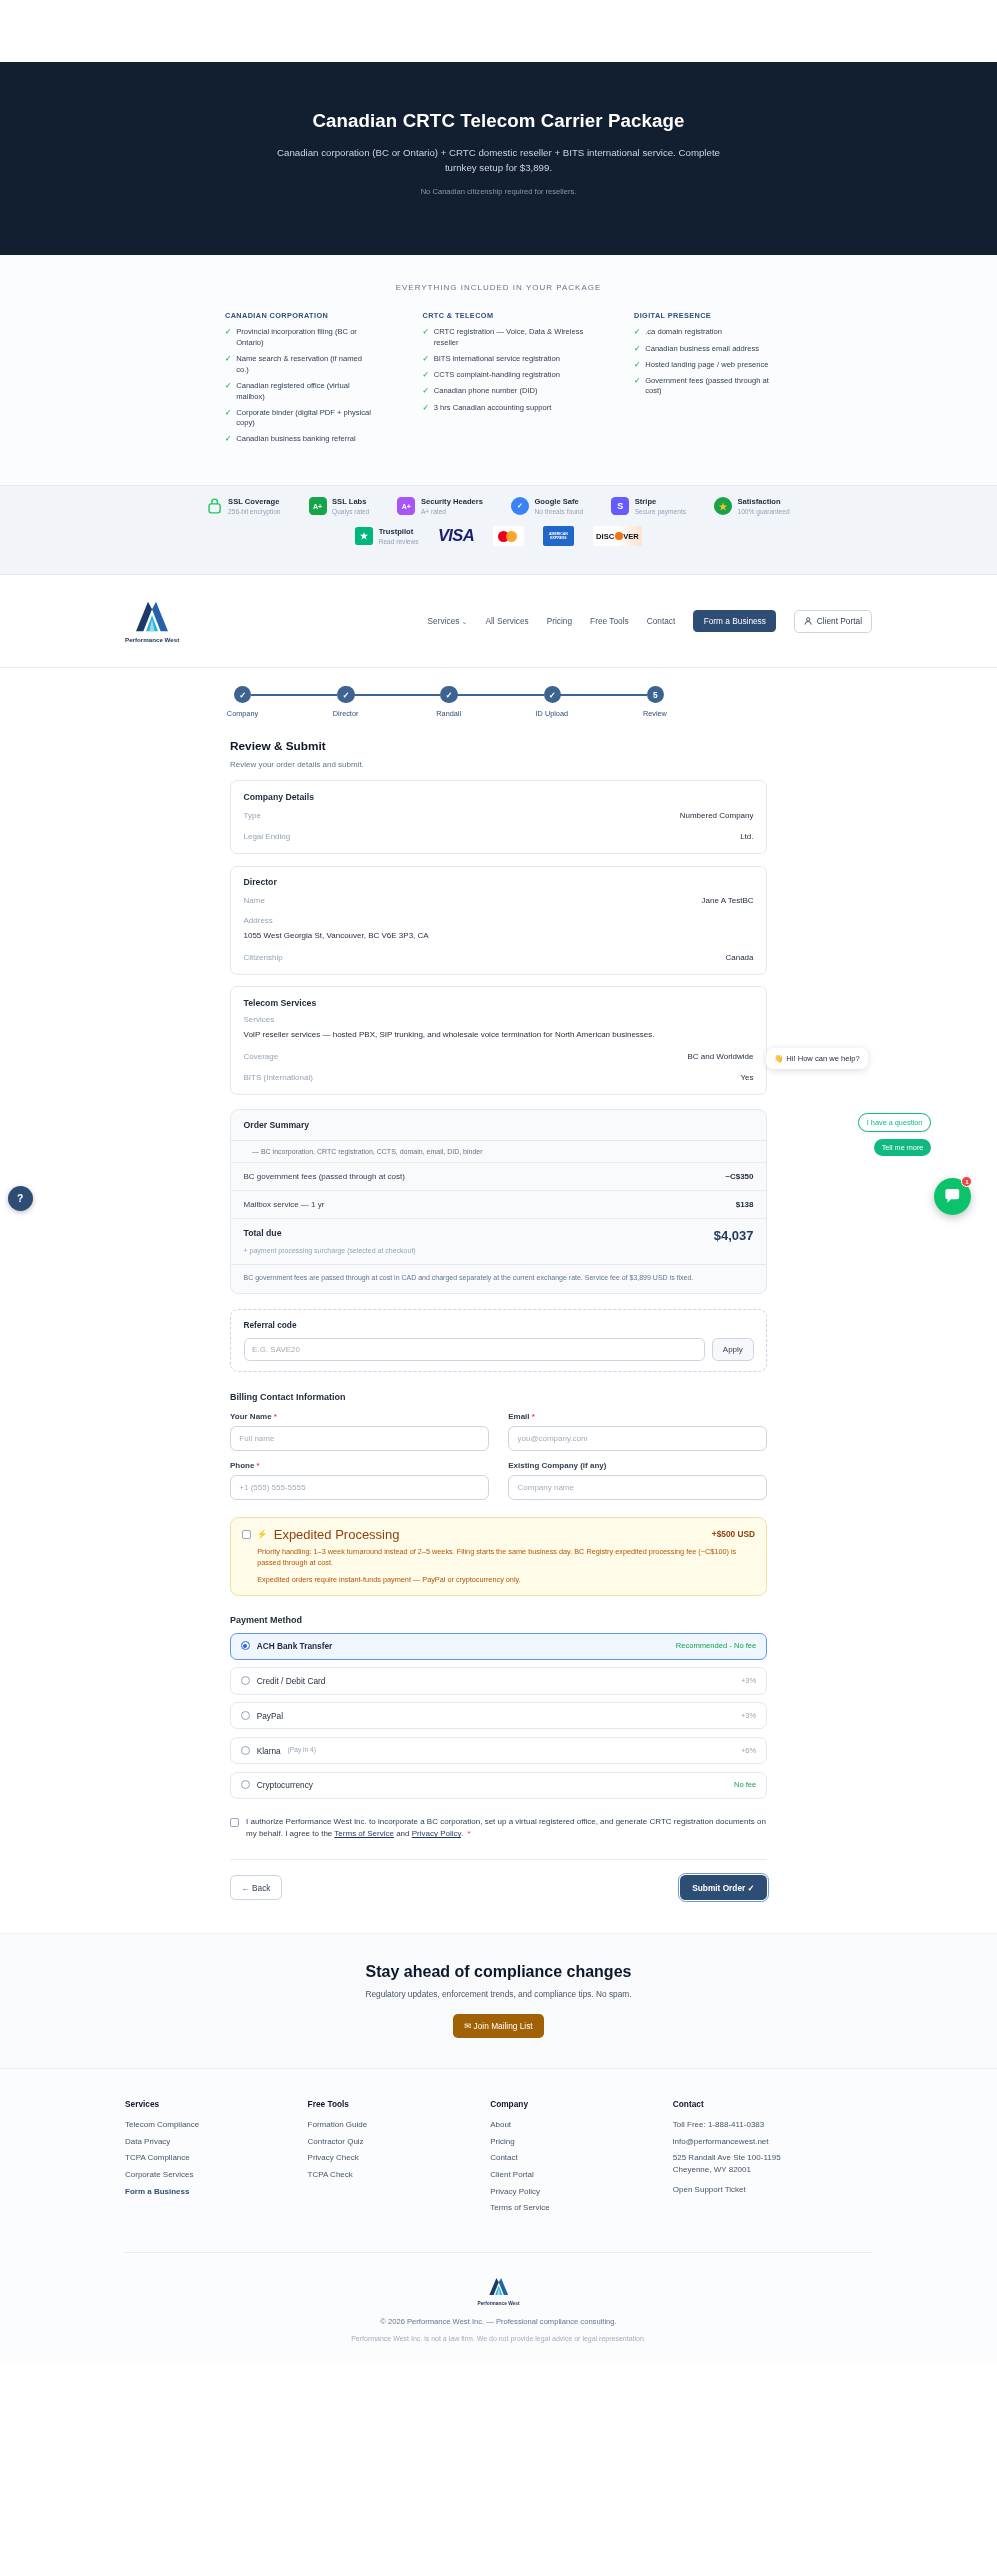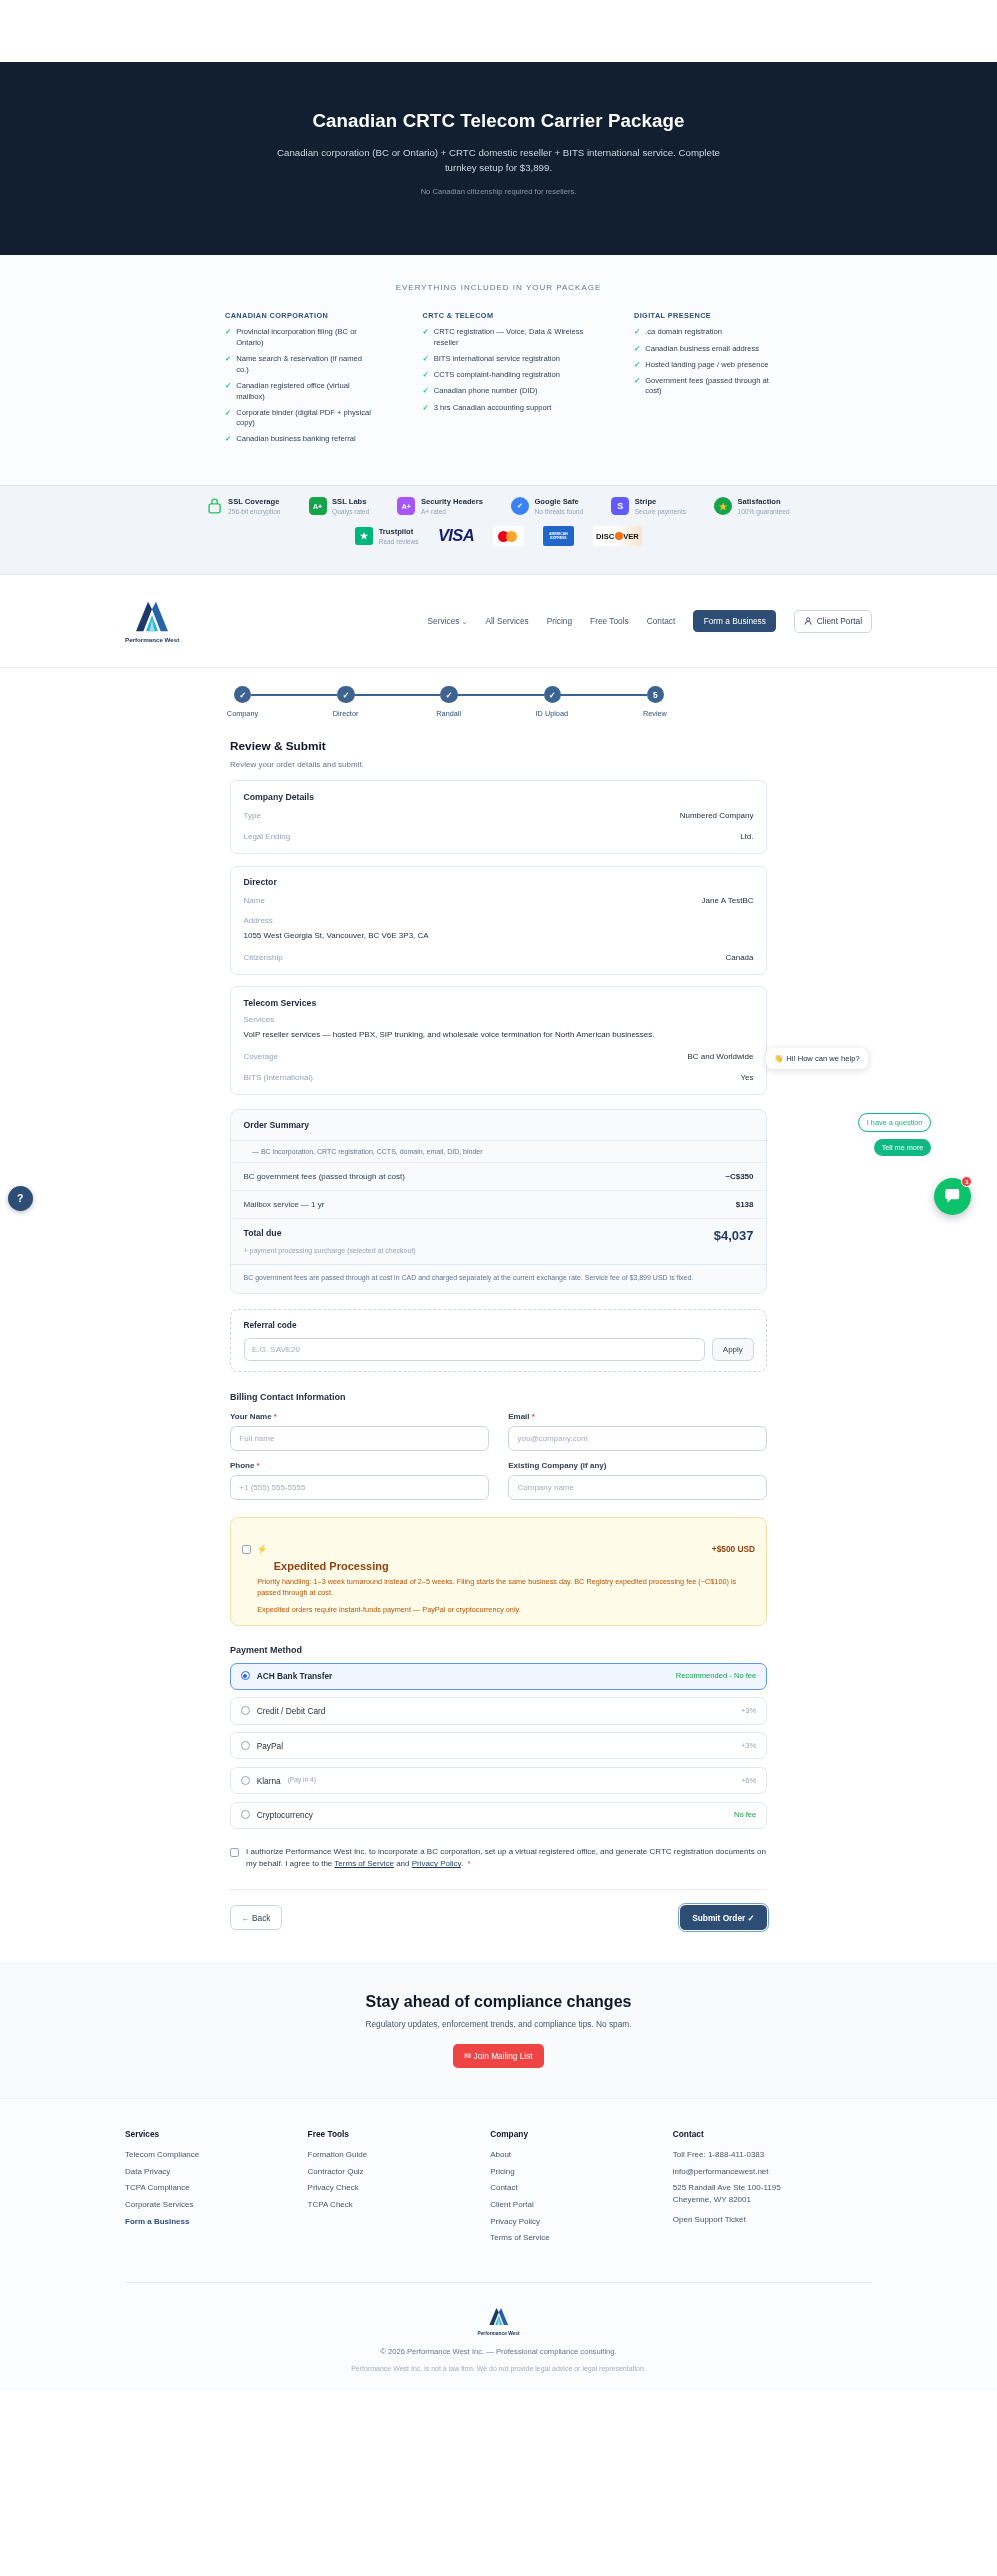--- a/index.html
+++ b/index.html
@@ -86,21 +86,21 @@
   .sec-title { font-size:9px; font-weight:bold; color:#1e293b; margin-top:19.4px; }
   .grid2 { display:grid; grid-template-columns:1fr 1fr; gap:9.7px 19.4px; margin-top:9.7px; }
   .fld label { font-size:8px; font-weight:bold; color:#334155; display:block; margin-bottom:5.5px; }
   .req { color:#ef4444; margin-left:2.1px; }
   .fld input { width:100%; border:0.7px solid #cbd5e1; border-radius:6.2px; padding:7px 8.3px; font-size:8px; color:#1e293b; font-family:inherit; }
   
   .exp { background:#fefce8; border:0.7px solid #f5dea3; border-radius:8.3px; padding:9px 11px; margin-top:16.6px; }
   .exp-h { display:flex; align-items:center; gap:6.2px; }
   .cbx { width:9px; height:9px; border:1px solid #94a3b8; border-radius:2.1px; background:#fff; flex:none; cursor:pointer; }
   .exp-bolt { color:#d97706; font-size:8.3px; }
-  .exp-t { font-size:11px; font-weight:bold; color:#92400e; flex:1;margin-top:33px; }
+  .exp-t { font-size:13px; font-weight:normal; color:#92400e; flex:1; }
   .exp-p { font-size:8.3px; font-weight:bold; color:#92400e; }
   .exp-l { font-size:7.3px; color:#b45309; line-height:1.5; margin:5.5px 0 0 15.2px; }
   
   .pay-opt { display:flex; gap:7px; border:0.7px solid #e2e8f0; border-radius:7px; padding:7.6px 9.7px; margin-top:7.6px; cursor:pointer; background:#fff; }
   .pay-opt.sel { background:#eff6ff; border:1px solid #5b96e8; }
   .radio { width:9px; height:9px; border:1px solid #94a3b8; border-radius:50%; flex:none; position:relative; background:#fff; }
   .radio.on { border-color:#2563eb; }
   .radio.on::after { content:""; position:absolute; inset:1.4px; border-radius:50%; background:#2563eb; }
   .p-lab { font-size:8.3px; color:#1e293b; font-weight:bold; }
   .p-note { font-size:6.6px; color:#94a3b8; }
@@ -110,21 +110,21 @@
   .terms { display:flex; gap:7px; margin-top:16.6px; font-size:8px; color:#334155; line-height:1.6; }
   .terms a { color:#1e3a5f; text-decoration:underline; }
   .act-div { border-top:0.7px solid #e7ecf2; margin-top:18px; }
   .actions { display:flex; justify-content:space-between; margin-top:15.2px; }
   .btn-back { background:#fff; border:0.7px solid #cbd5e1; border-radius:5.5px; padding:6.2px 10.4px; font-size:8.3px; color:#334155; cursor:pointer; }
   .btn-submit { background:#2e4d74; border:none; border-radius:5.5px; padding:7px 12.5px; font-size:8.3px; color:#fff; font-weight:bold; cursor:pointer; outline:1.4px solid #6f9ccb; outline-offset:1.4px; }
   
   .news { background:#f8fafc; border-top:0.7px solid #eef2f6; text-align:center; padding:29px 0 32px; height:135px; }
   .news h2 { font-size:16px; font-weight:bold; color:#0f172a; }
   .news p { font-size:8.3px; color:#475569; margin-top:8.3px; }
-  .btn-news { background:#ef4444; color:#fff; border:none; border-radius:4.8px; padding:7px 11px; font-size:8.3px; margin-top:15.2px; cursor:pointer; }
+  .btn-news { background:#a16207; color:#fff; border:none; border-radius:4.8px; padding:7px 11px; font-size:8.3px; margin-top:15.2px; cursor:pointer; }
   
   .foot { background:#fbfcfd; border-top:0.7px solid #eef2f6; padding:30.5px 125px 19.4px; }
   .f-cols { display:grid; grid-template-columns:1.1fr 1.1fr 1.1fr 1.2fr; }
   .f-title { font-size:8.3px; font-weight:bold; color:#0f172a; margin-bottom:11px; }
   .f-link { font-size:8px; color:#475569; margin:7.6px 0; cursor:pointer; }
   .f-link.accent { color:#2d4f7c; font-weight:bold; }
   .f-link.tight { margin:2.8px 0; cursor:default; }
   .f-div { border-top:0.7px solid #e7ecf2; margin-top:32px; }
   .f-bot { text-align:center; padding-top:23.5px; }
   .f-brand { font-size:4.8px; font-weight:bold; color:#1a2f55; margin-top:2.1px; }

